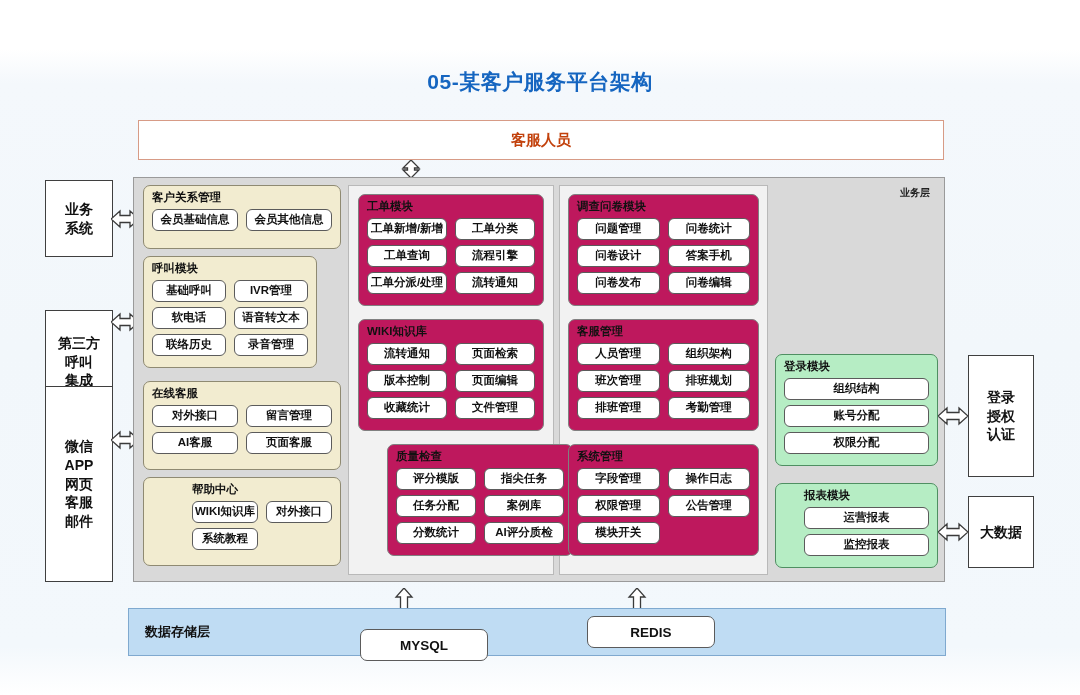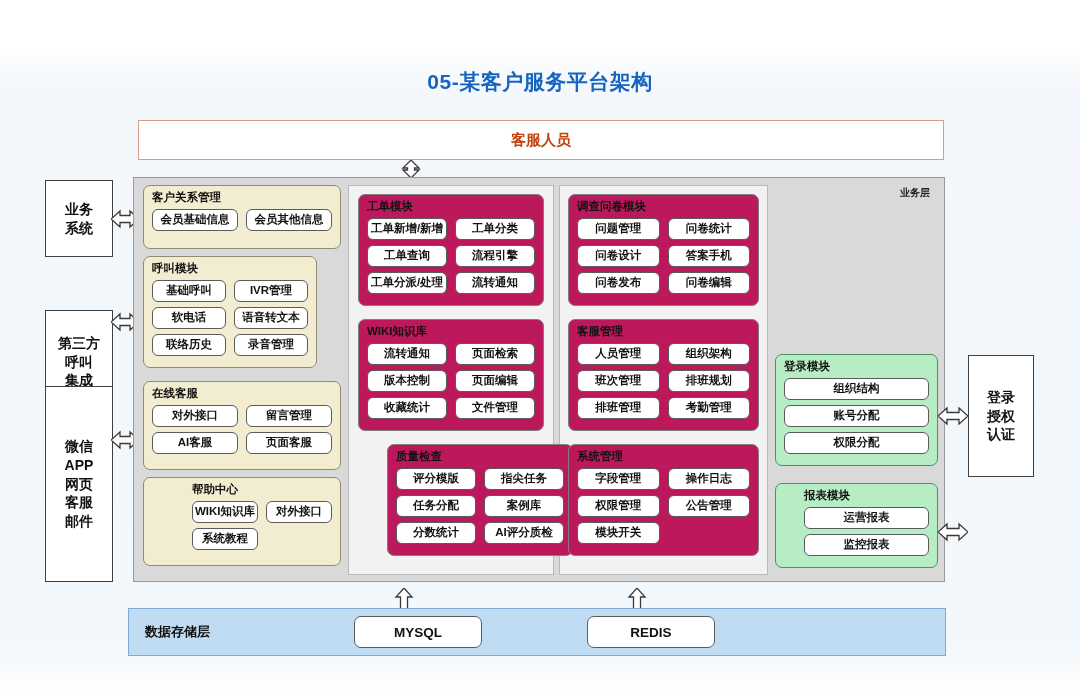--- a/index.html
+++ b/index.html
@@ -281,20 +281,21 @@
         <div class="cell">运营报表</div>
         <div class="cell">监控报表</div>
       </div>
     </div>
   </div>
 
   <div class="ext abs" style="left:968px; top:355px; width:66px; height:122px;">登录
 授权
 认证</div>
 
+  <div class="ext abs" style="left:968px; top:496px; width:66px; height:72px;">大数据</div>
 
   <div class="arrow" style="left:938px; top:406px;">
     <svg width="30" height="20" viewBox="0 0 30 20">
       <polygon points="0,10 9,2 9,6.5 21,6.5 21,2 30,10 21,18 21,13.5 9,13.5 9,18" fill="#ffffff" stroke="#3a3a3a" stroke-width="1.3"></polygon>
     </svg>
   </div>
   <div class="arrow" style="left:938px; top:522px;">
     <svg width="30" height="20" viewBox="0 0 30 20">
       <polygon points="0,10 9,2 9,6.5 21,6.5 21,2 30,10 21,18 21,13.5 9,13.5 9,18" fill="#ffffff" stroke="#3a3a3a" stroke-width="1.3"></polygon>
     </svg>
@@ -306,17 +307,17 @@
     </svg>
   </div>
   <div class="arrow" style="left:627px; top:588px;">
     <svg width="20" height="36" viewBox="0 0 20 36">
       <polygon points="10,0 18,9 13.5,9 13.5,27 18,27 10,36 2,27 6.5,27 6.5,9 2,9" fill="#ffffff" stroke="#3a3a3a" stroke-width="1.3"></polygon>
     </svg>
   </div>
 
   <div id="data-layer" class="abs">
     <div id="data-layer-label">数据存储层</div>
-    <div class="db-box" style="left:225px;">MYSQL</div>
+    <div class="db-box" style="left:231px;margin-top:13px;">MYSQL</div>
     <div class="db-box" style="left:458px;">REDIS</div>
   </div>
 
 </div>
 
 </body></html>

